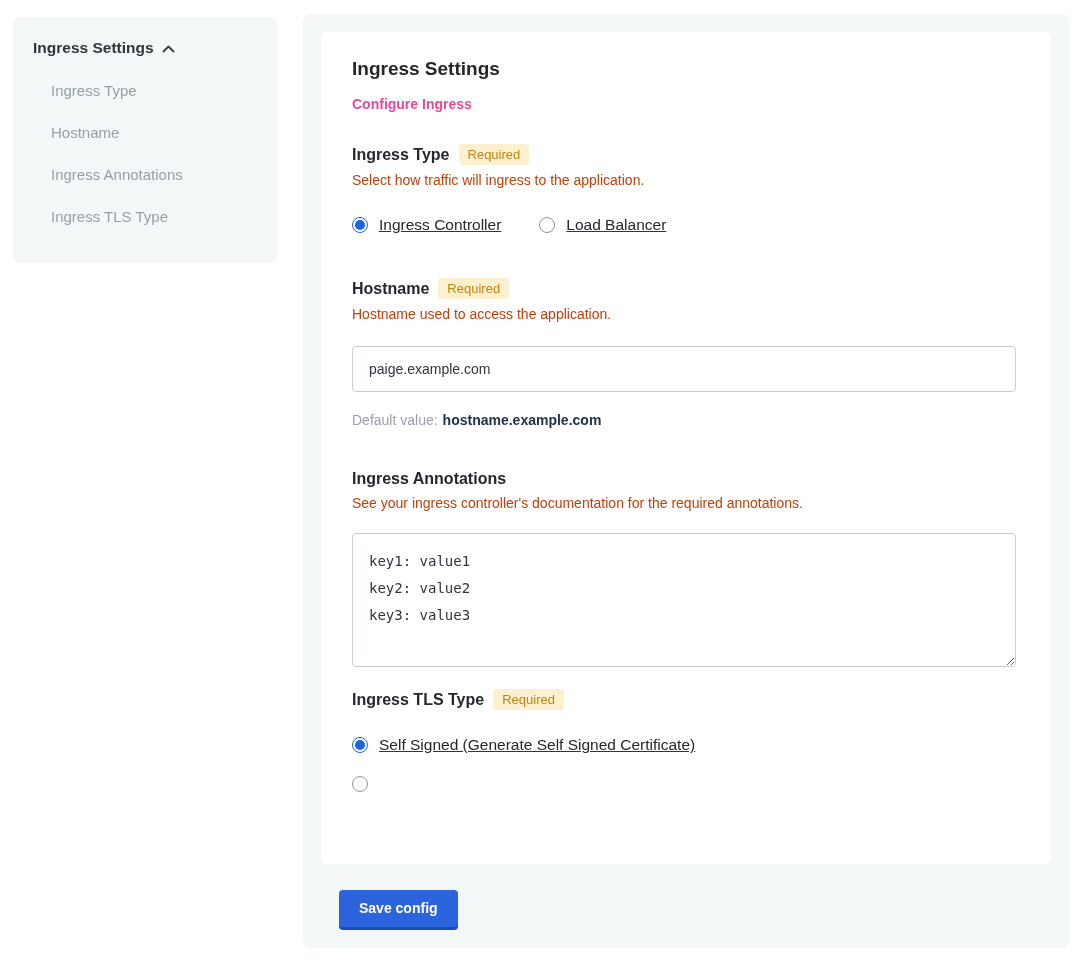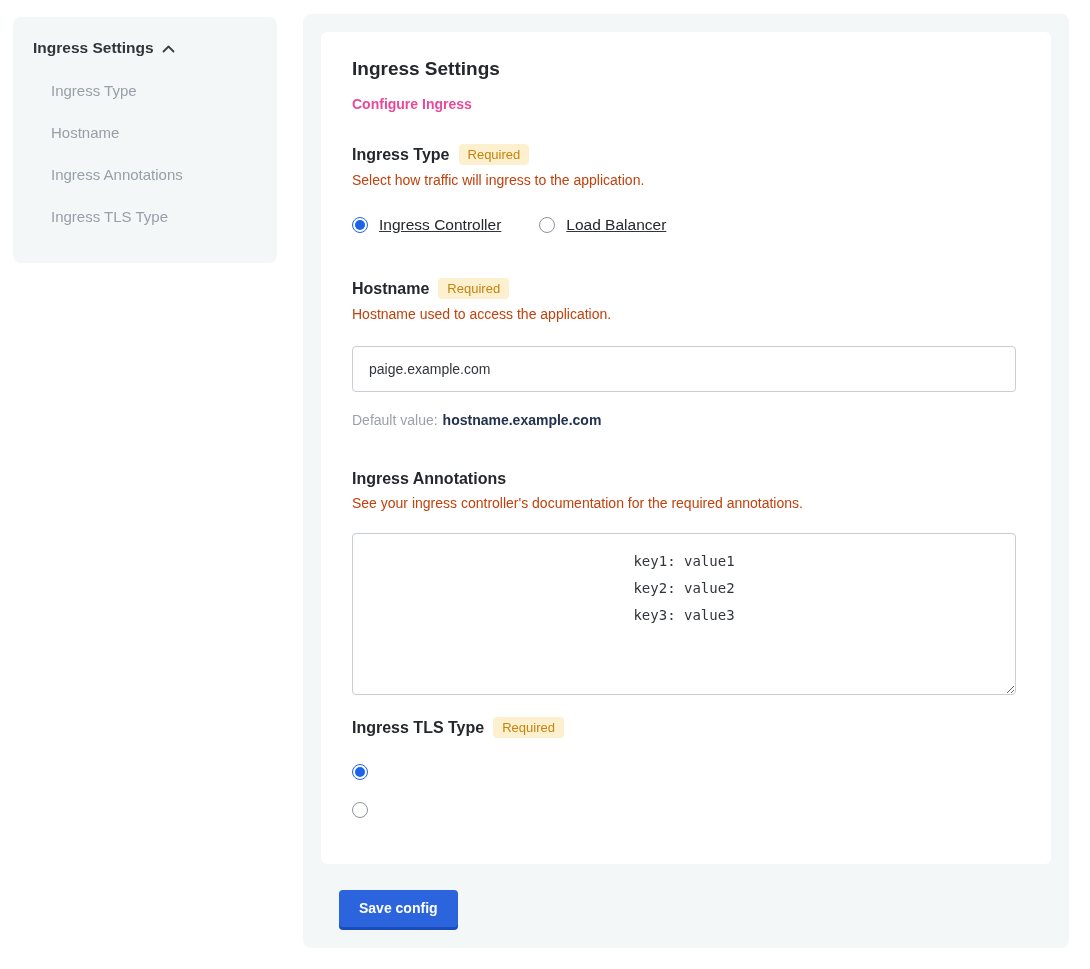--- a/index.html
+++ b/index.html
@@ -89,27 +89,26 @@
     font-size: 14px; color: #32363c;
     font-family: "Liberation Sans", sans-serif;
     outline: none;
   }
   .default-line { margin-top: 20px; font-size: 14px; color: #9aa1ab; }
   .default-line b { color: #22324e; margin-left: 5px; font-weight: 700; }
 
   
   .annotations-textarea {
     margin-top: 22px;
-    width: 664px; height: 162px;
+    width: 664px; height: 134px;
     border: 1px solid #c9ced4; border-radius: 4px;
     padding: 14px 16px;
     font-family: "DejaVu Sans Mono", monospace;
     font-size: 14px; line-height: 27px; color: #32363c;
     outline: none;
-    text-align: center;
   }
 
   .tls-section { margin-top: 18px; }
 
   
   .save-btn {
     margin: 26px 0 0 18px;
     display: inline-block;
     background: #2b64dd; color: #ffffff;
     font-family: "Liberation Sans", sans-serif;
@@ -185,20 +184,21 @@
     </div>
 
     <div class="section tls-section">
       <div class="field-label-row">
         <span class="field-label">Ingress TLS Type</span>
         <span class="req-badge">Required</span>
       </div>
       <div class="radio-stack">
         <label class="radio-option">
           <input type="radio" name="tls-type" checked="" style="">
+          <span>Self Signed (Generate Self Signed Certificate)</span>
         </label>
         <label class="radio-option">
           <input type="radio" name="tls-type" style="">
         </label>
       </div>
     </div>
 
   </section>
 
   <button class="save-btn">Save config</button>

